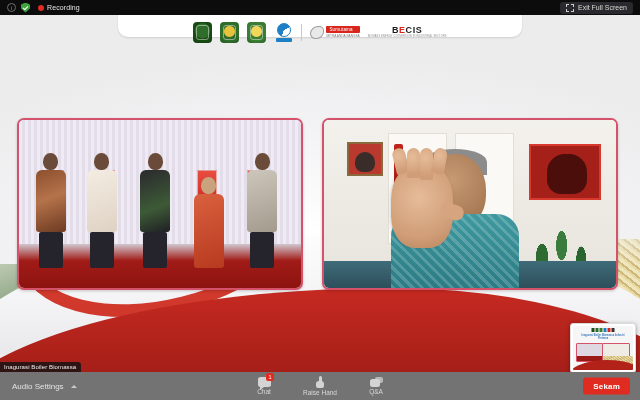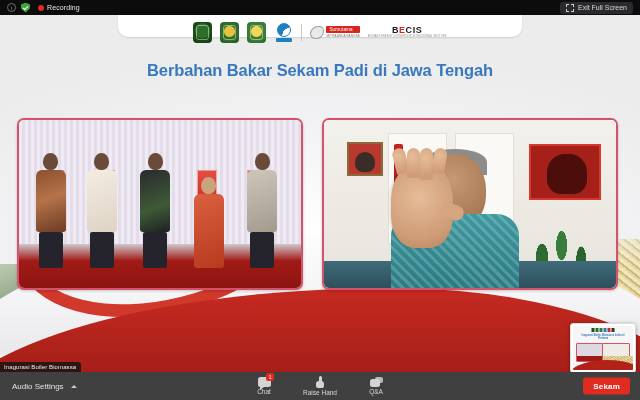--- a/index.html
+++ b/index.html
@@ -391,21 +391,21 @@
   }
   .pip-red {
     position: absolute; left: -6px; bottom: -8px; width: 80px; height: 18px;
     background: #b22219; border-radius: 50% 50% 0 0 / 100% 100% 0 0;
   }
 
   
   .toolbar {
     position: absolute; left: 0; bottom: 0;
     width: 640px; height: 28px;
-    background: #404040;
+    background: #737373;
     z-index: 50;
   }
   .tool-left {
     position: absolute; left: 12px; top: 0; height: 28px;
     display: flex; align-items: center; gap: 7px;
     color: #e2e2e2; font-size: 8px; cursor: pointer;
   }
   .caret-up {
     width: 0; height: 0;
     border-left: 3px solid transparent; border-right: 3px solid transparent;
@@ -519,21 +519,20 @@
             <span class="bar-sub">MITRA ANDA BANGSA</span>
           </span>
         </div>
         <div class="logo logo-becis">
           <span class="word"><span>B</span><i>E</i><span>CIS</span></span>
           <span class="tag">BIOMASS ENERGY CONVERSION IN INDUSTRIAL SECTORS</span>
         </div>
       </div>
 
       <div class="slide-title">
-        <div>Berbahan Bakar Sekam Padi di Jawa Tengah</div>
       </div>
 
       <div class="tile" id="tile-left">
         <div class="scene-left">
           <div class="sl-wall"></div>
           <div class="sl-banner" style="left:9%"></div>
           <div class="sl-banner" style="left:27%"></div>
           <div class="sl-banner" style="left:45%"></div>
           <div class="sl-banner" style="left:63%"></div>
           <div class="sl-banner" style="left:81%"></div>

